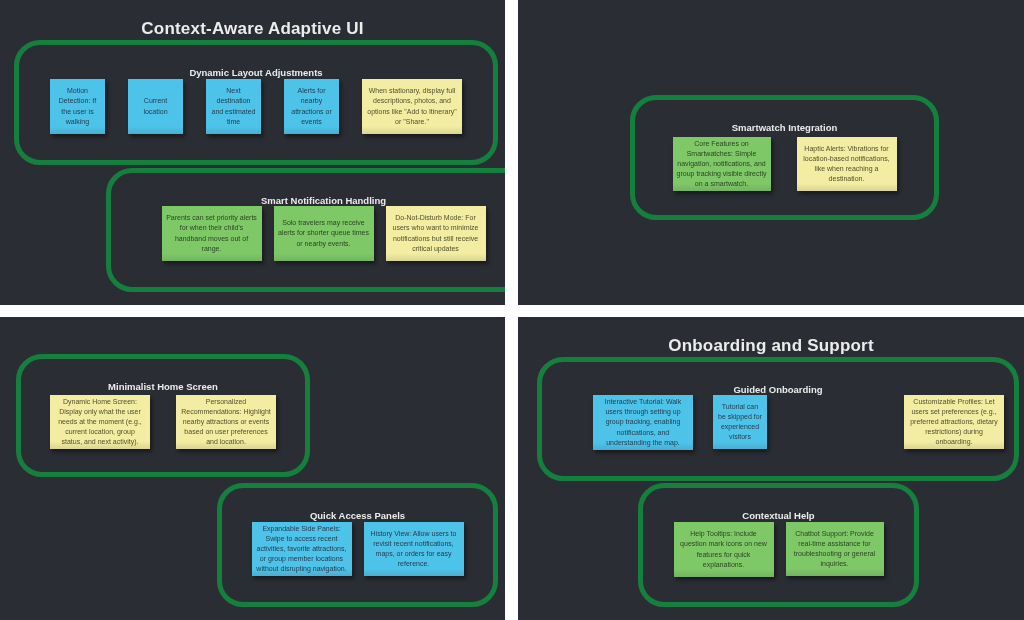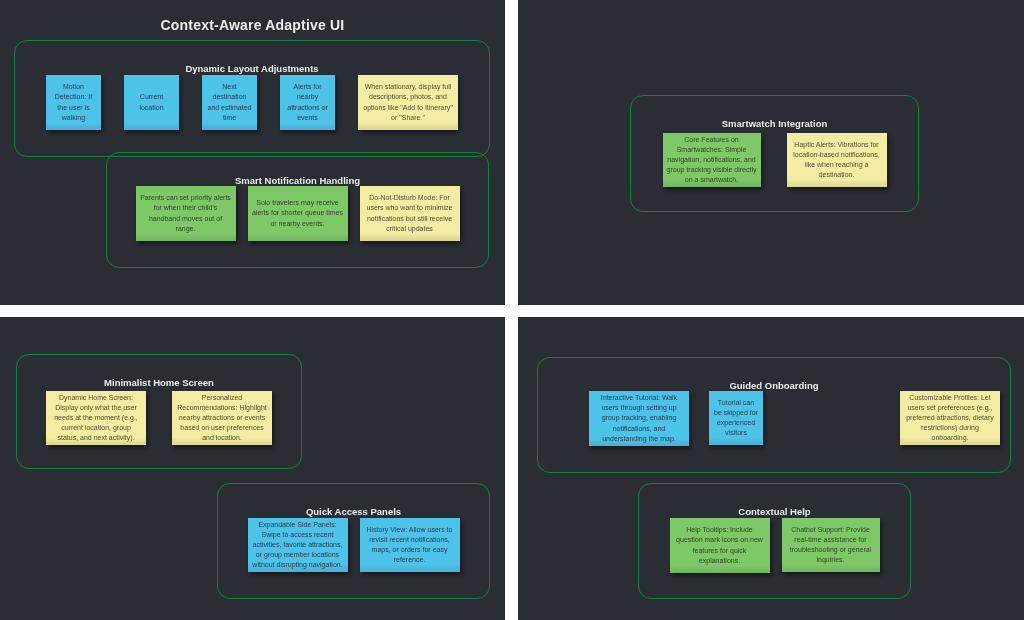--- a/index.html
+++ b/index.html
@@ -21,28 +21,28 @@
   .quadrant {
     position: relative;
     background: #2b2d34;
     overflow: hidden;
   }
   .q-title {
     position: absolute;
     top: 8px; left: 0; right: 0;
     text-align: center;
     color: #ececec;
-    font-size: 14px;
+    font-size: 17px;
     font-weight: bold;
     letter-spacing: 0.2px;
   }
   .frame {
     position: absolute;
-    border: 1px solid #15803d;
-    border-radius: 13px;
+    border: 5px solid #15803d;
+    border-radius: 26px;
   }
   .g-title {
     position: absolute;
     top: 14px; left: 0; right: 0;
     text-align: center;
     color: #ececec;
     font-size: 9.5px;
     font-weight: bold;
   }
   .notes {
@@ -69,25 +69,25 @@
   .note.yellow { background-color: #f2eda2; color: #51502f; }
   .sq      { width: 55px;  height: 55px; }
   .smallsq { width: 54px;  height: 54px; }
   .wide    { width: 100px; height: 55px; }
   .wide54  { width: 100px; height: 54px; }
   .wide98  { width: 98px;  height: 54px; }
 
   
   .q1 .g1 { left: 14px;  top: 40px;  width: 474px; height: 115px; }
   .q1 .g1 .notes { top: 34px; gap: 23px; }
-  .q1 .g2 { left: 106px; top: 152px; width: 381px; height: 114px; }
+  .q1 .g2 { left: 106px; top: 168px; width: 381px; height: 114px; padding-left: 44px; }
   .q1 .g2 .notes { top: 33px; gap: 12px; }
 
   
-  .q2 .g1 { left: 112px; top: 95px; width: 287px; height: 115px; }
+  .q2 .g1 { left: 112px; top: 95px; width: 287px; height: 115px; padding-left: 12px; }
   .q2 .g1 .notes { top: 37px; gap: 26px; }
 
   
   .q3 .g1 { left: 16px;  top: 37px;  width: 284px; height: 113px; }
   .q3 .g1 .notes { top: 36px; gap: 26px; }
   .q3 .g2 { left: 217px; top: 166px; width: 271px; height: 114px; }
   .q3 .g2 .notes { top: 34px; gap: 12px; }
 
   
   .q4 .g1 { left: 19px;  top: 40px;  width: 472px; height: 114px; }
@@ -151,20 +151,21 @@
     <div class="frame g2">
       <h2 class="g-title">Quick Access Panels</h2>
       <div class="notes">
         <div class="note blue wide54">Expandable Side Panels: Swipe to access recent activities, favorite attractions, or group member locations without disrupting navigation.</div>
         <div class="note blue wide54">History View: Allow users to revisit recent notifications, maps, or orders for easy reference.</div>
       </div>
     </div>
   </section>
 
   <section class="quadrant q4">
+    <h1 class="q-title">Onboarding and Support</h1>
 
     <div class="frame g1">
       <h2 class="g-title">Guided Onboarding</h2>
       <div class="note blue wide n0">Interactive Tutorial: Walk users through setting up group tracking, enabling notifications, and understanding the map.</div>
       <div class="note blue smallsq n1">Tutorial can be skipped for experienced visitors</div>
       <div class="note yellow wide54 n2">Customizable Profiles: Let users set preferences (e.g., preferred attractions, dietary restrictions) during onboarding.</div>
     </div>
 
     <div class="frame g2">
       <h2 class="g-title">Contextual Help</h2>

